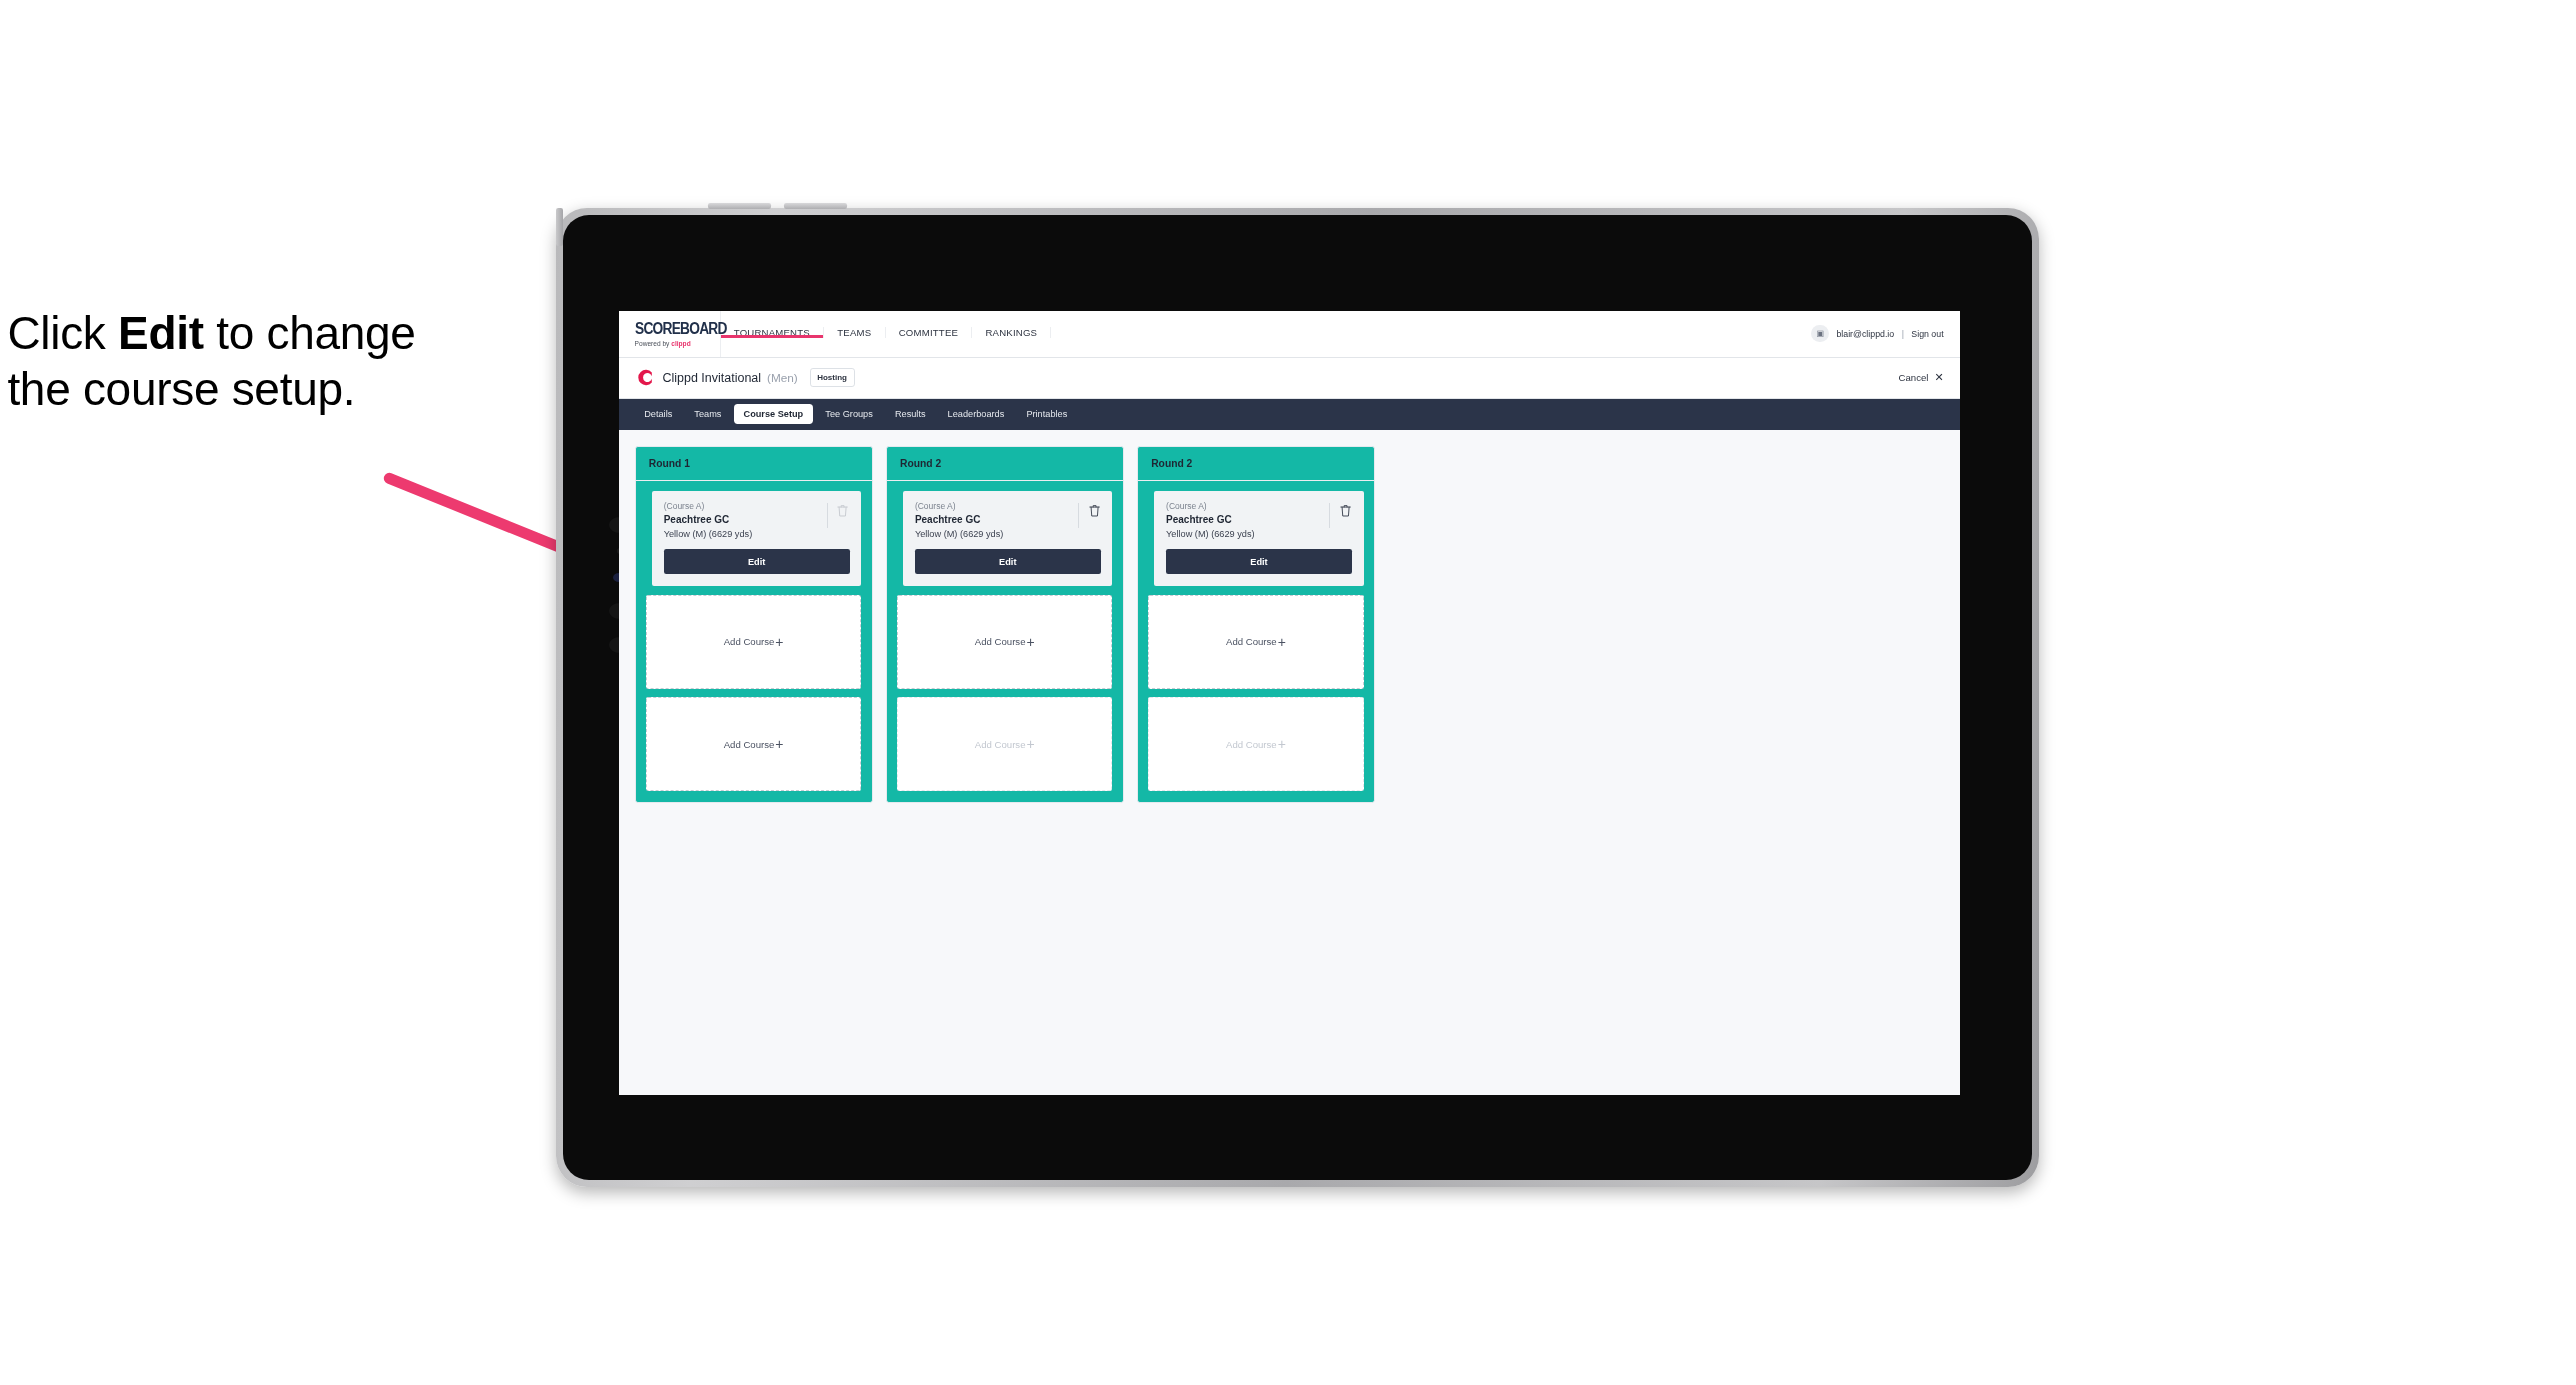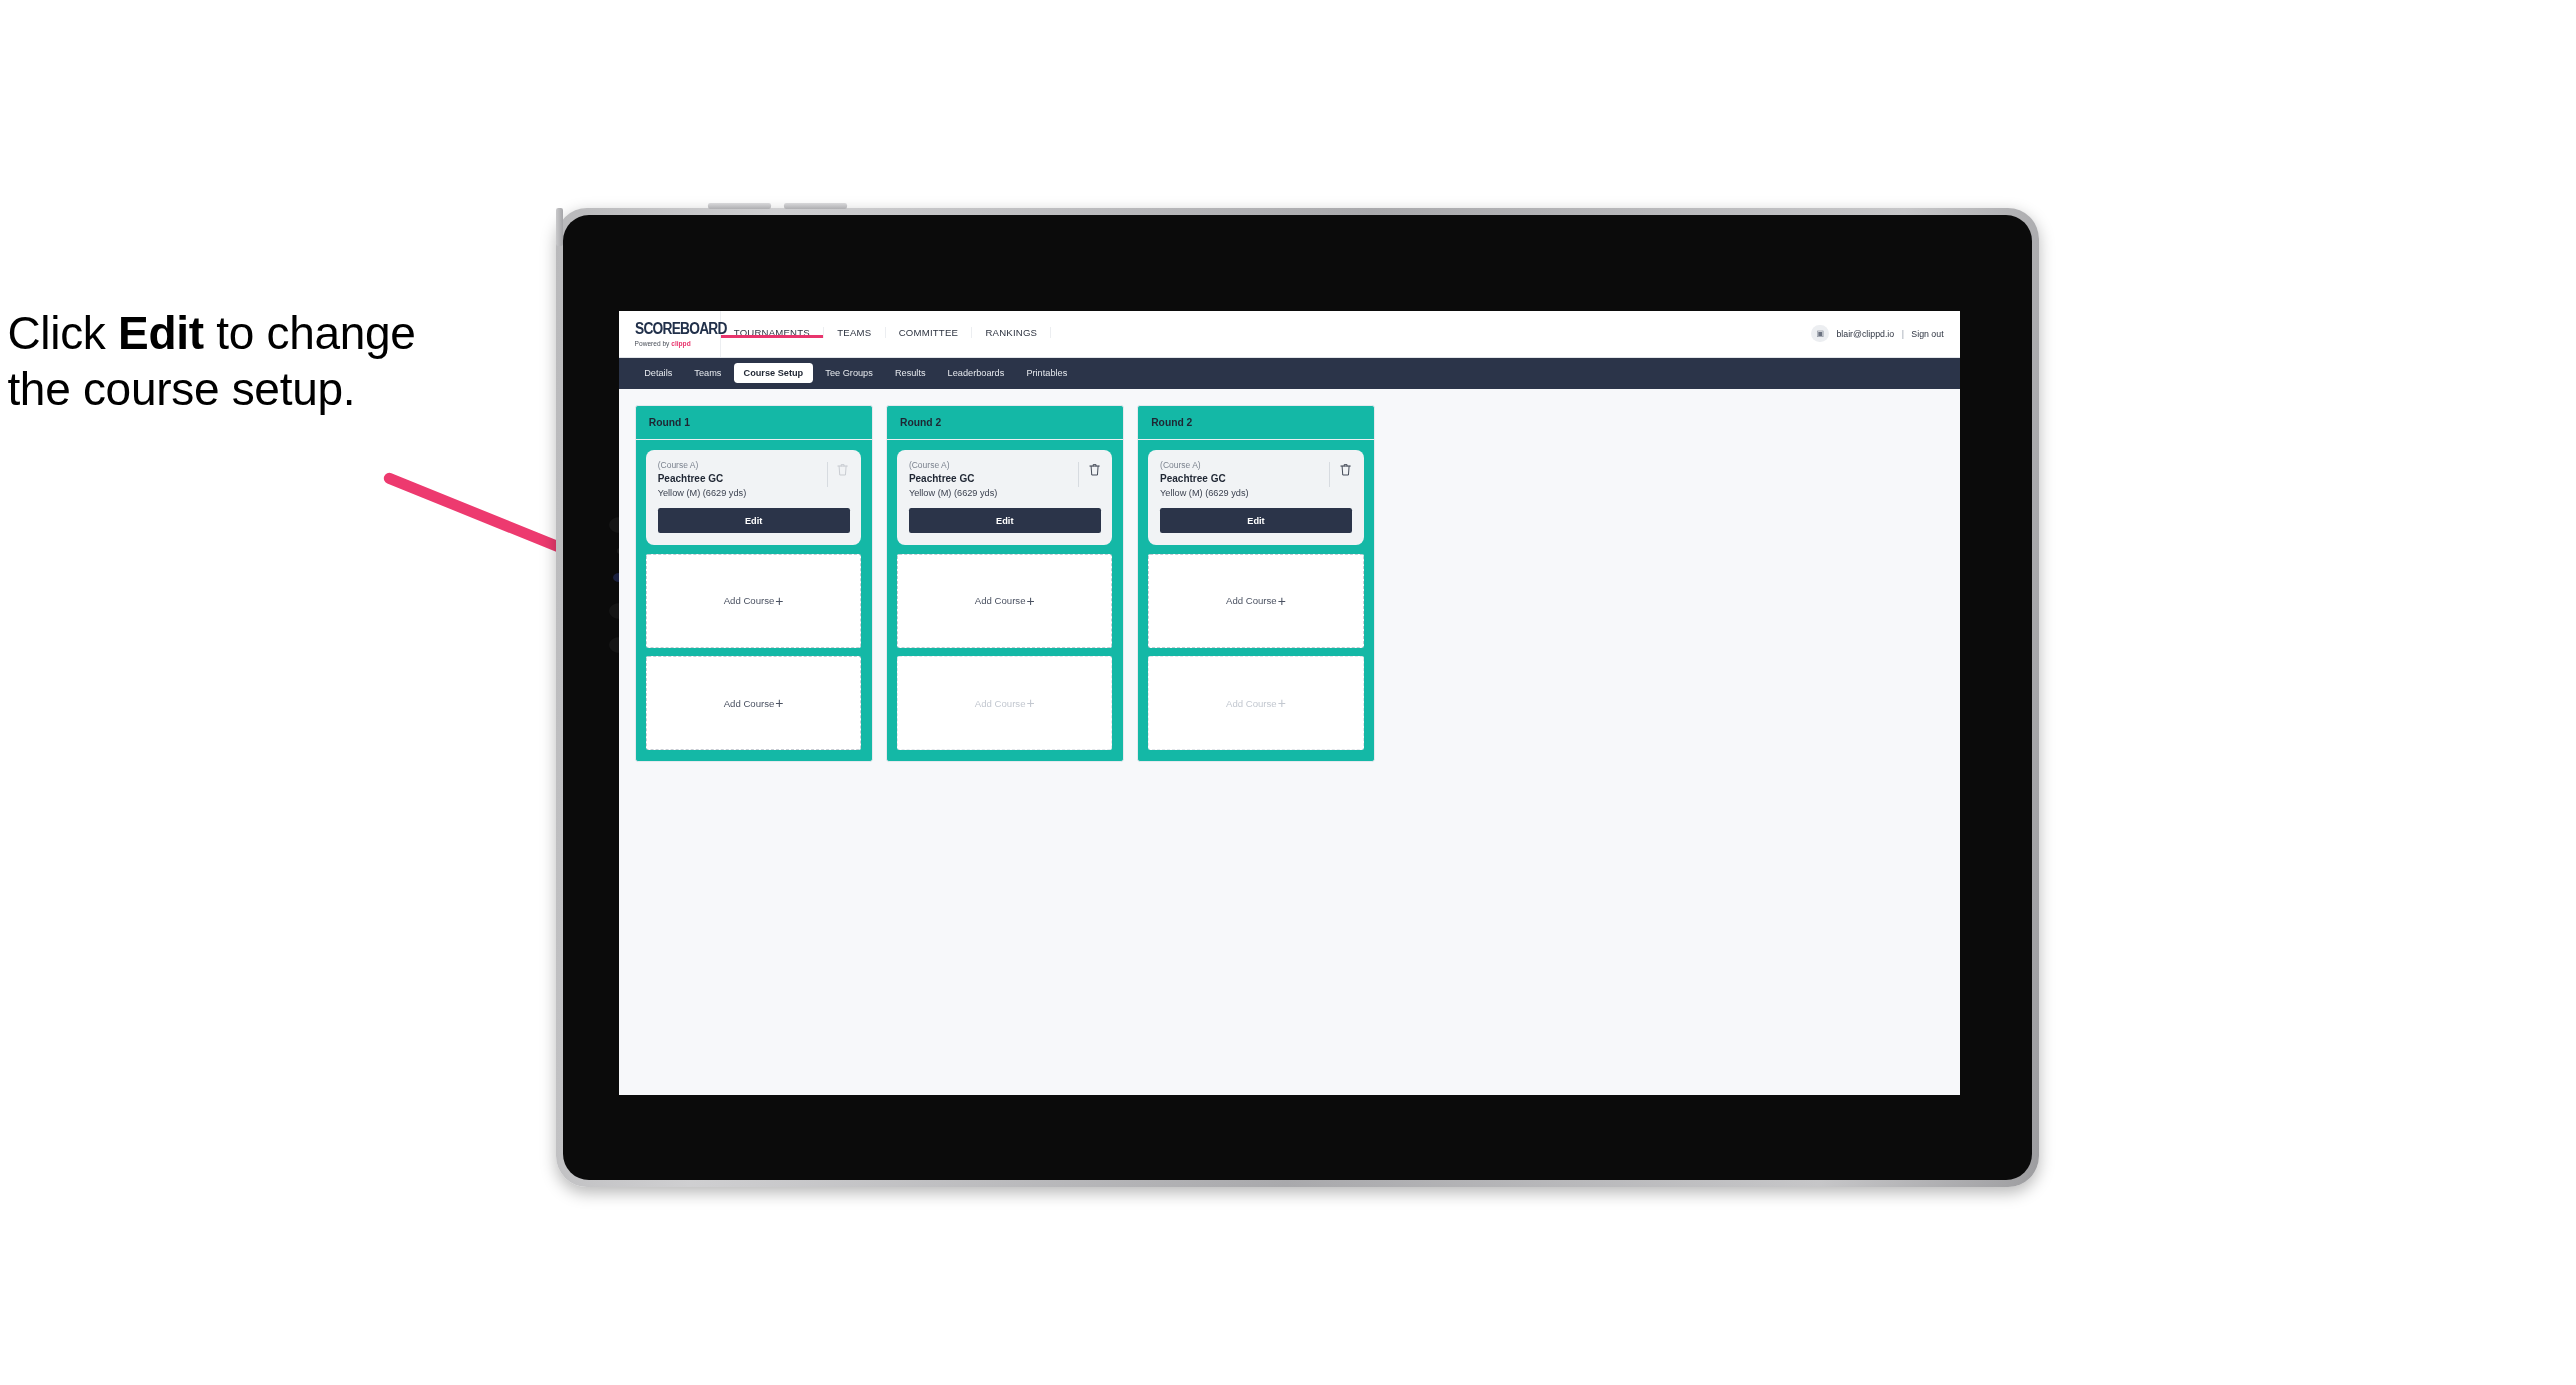--- a/index.html
+++ b/index.html
@@ -153,21 +153,21 @@
   .round-col {
     width: 238px; background: #14b8a6;
     border: 0.7px solid #e6e9ee; border-radius: 2.9px;
   }
   .round-head {
     padding: 11px 13.2px; font-size: 10.3px; font-weight: 700; color: #1f2633;
     border-bottom: 0.7px solid #eceef1;
   }
   .round-body { padding: 10.3px; display: flex; flex-direction: column; gap: 8.8px; }
 
-  .course-card { background: #f1f3f5; border-radius: 8px; padding: 10.3px 11.8px 11.8px; }
+  .course-card { background: #f1f3f5; border-radius: 2px; padding: 10.3px 11.8px 11.8px; margin-left: 6px; }
   .course-top { display: flex; align-items: flex-start; }
   .course-info { flex: 1; }
   .course-label { font-size: 8.5px; color: #7b828e; margin-bottom: 2.9px; }
   .course-name { font-size: 10px; font-weight: 700; color: #1f2633; margin-bottom: 3.7px; }
   .course-tee { font-size: 9.2px; color: #3c4250; }
   .trash-wrap { display: flex; align-items: flex-start; gap: 8.8px; padding-top: 1.5px; }
   .v-divider { width: 0.7px; height: 25px; background: #d7dbe0; }
   .trash-btn { cursor: pointer; width: 13.2px; height: 14.7px; }
   .trash-btn.disabled { opacity: .28; }
 
@@ -230,20 +230,34 @@
             <div class="nav-tab">RANKINGS</div>
           </div>
           <div id="topnav-right">
             <div id="avatar">▣</div>
             <span>blair@clippd.io</span>
             <span id="sep">|</span>
             <span id="signout">Sign out</span>
           </div>
         </div>
 
+        <div id="titlebar">
+          <div id="c-logo">
+            <svg width="19" height="19" viewBox="0 0 26 26">
+              <path d="M23 6.2 A10.5 10.5 0 1 0 23 19.8 L23 14.6 A6.1 6.1 0 1 1 23 11.4 Z" fill="#e3174b"></path>
+            </svg>
+          </div>
+          <span id="tourn-name">Clippd Invitational</span>
+          <span id="tourn-gender">(Men)</span>
+          <span id="hosting-badge">Hosting</span>
+          <div id="cancel-wrap">
+            <span>Cancel</span>
+            <span id="cancel-x">✕</span>
+          </div>
+        </div>
 
         <div id="subnav">
           <div class="subtab">Details</div>
           <div class="subtab">Teams</div>
           <div class="subtab active">Course Setup</div>
           <div class="subtab">Tee Groups</div>
           <div class="subtab">Results</div>
           <div class="subtab">Leaderboards</div>
           <div class="subtab">Printables</div>
         </div>

